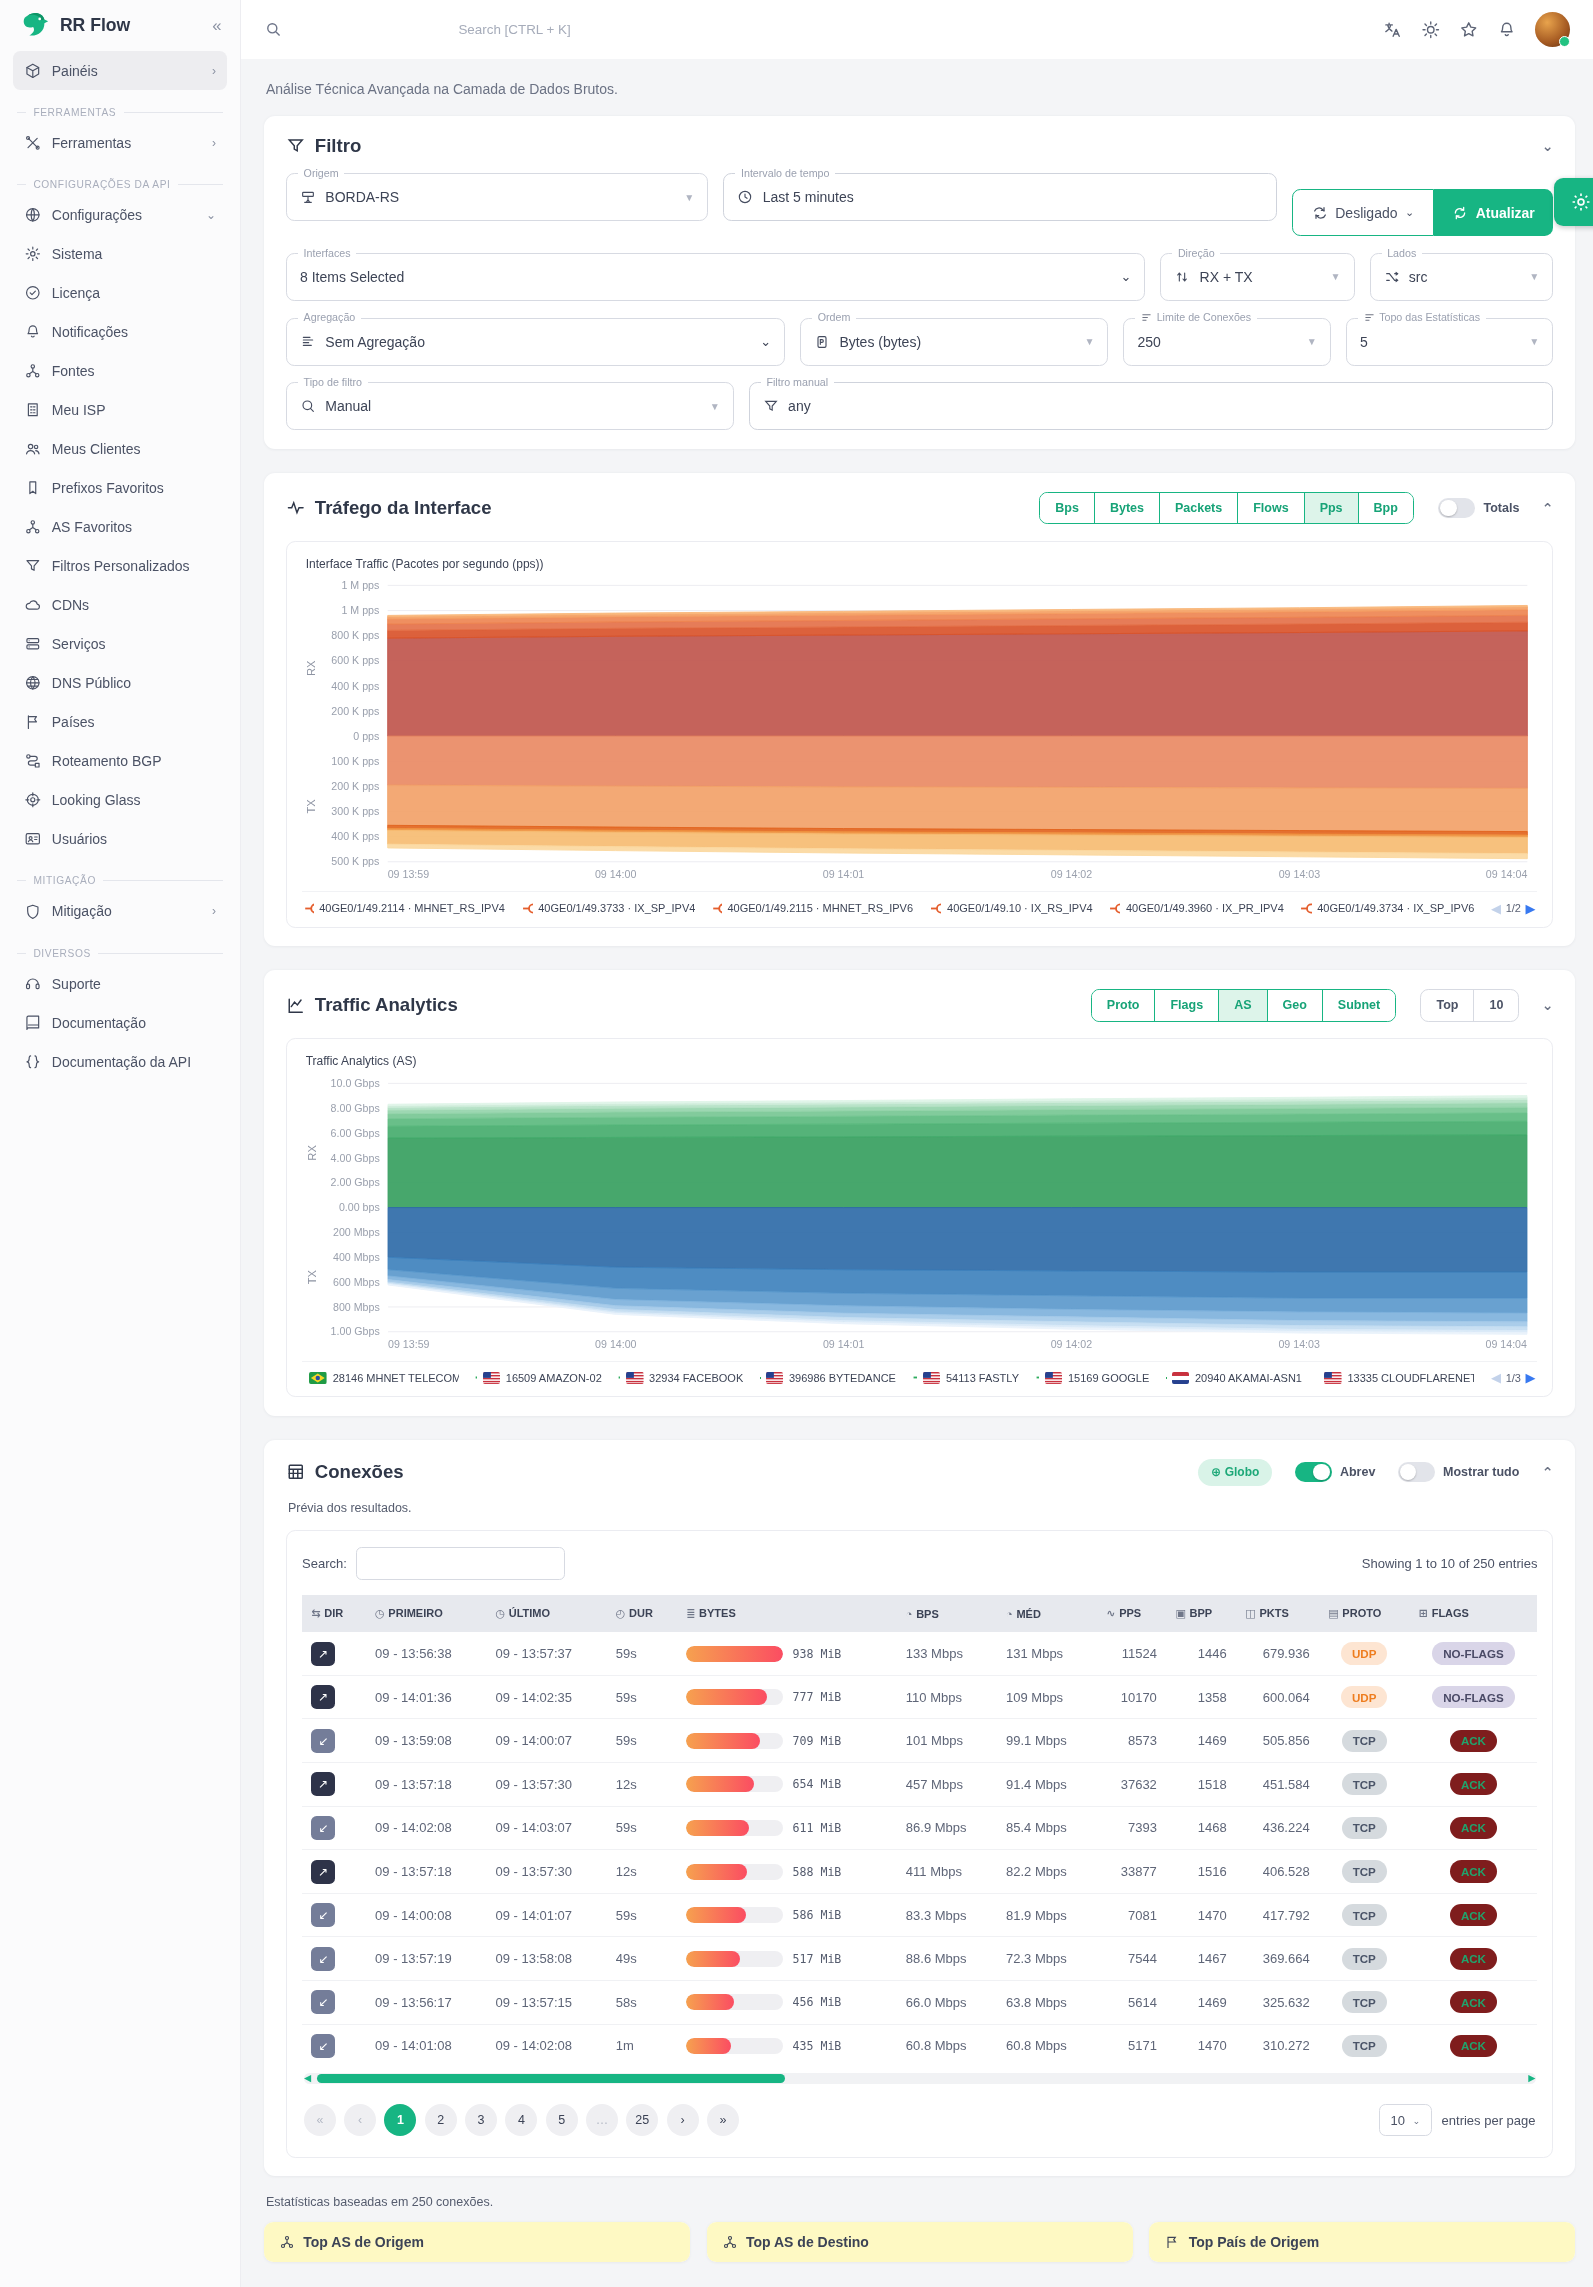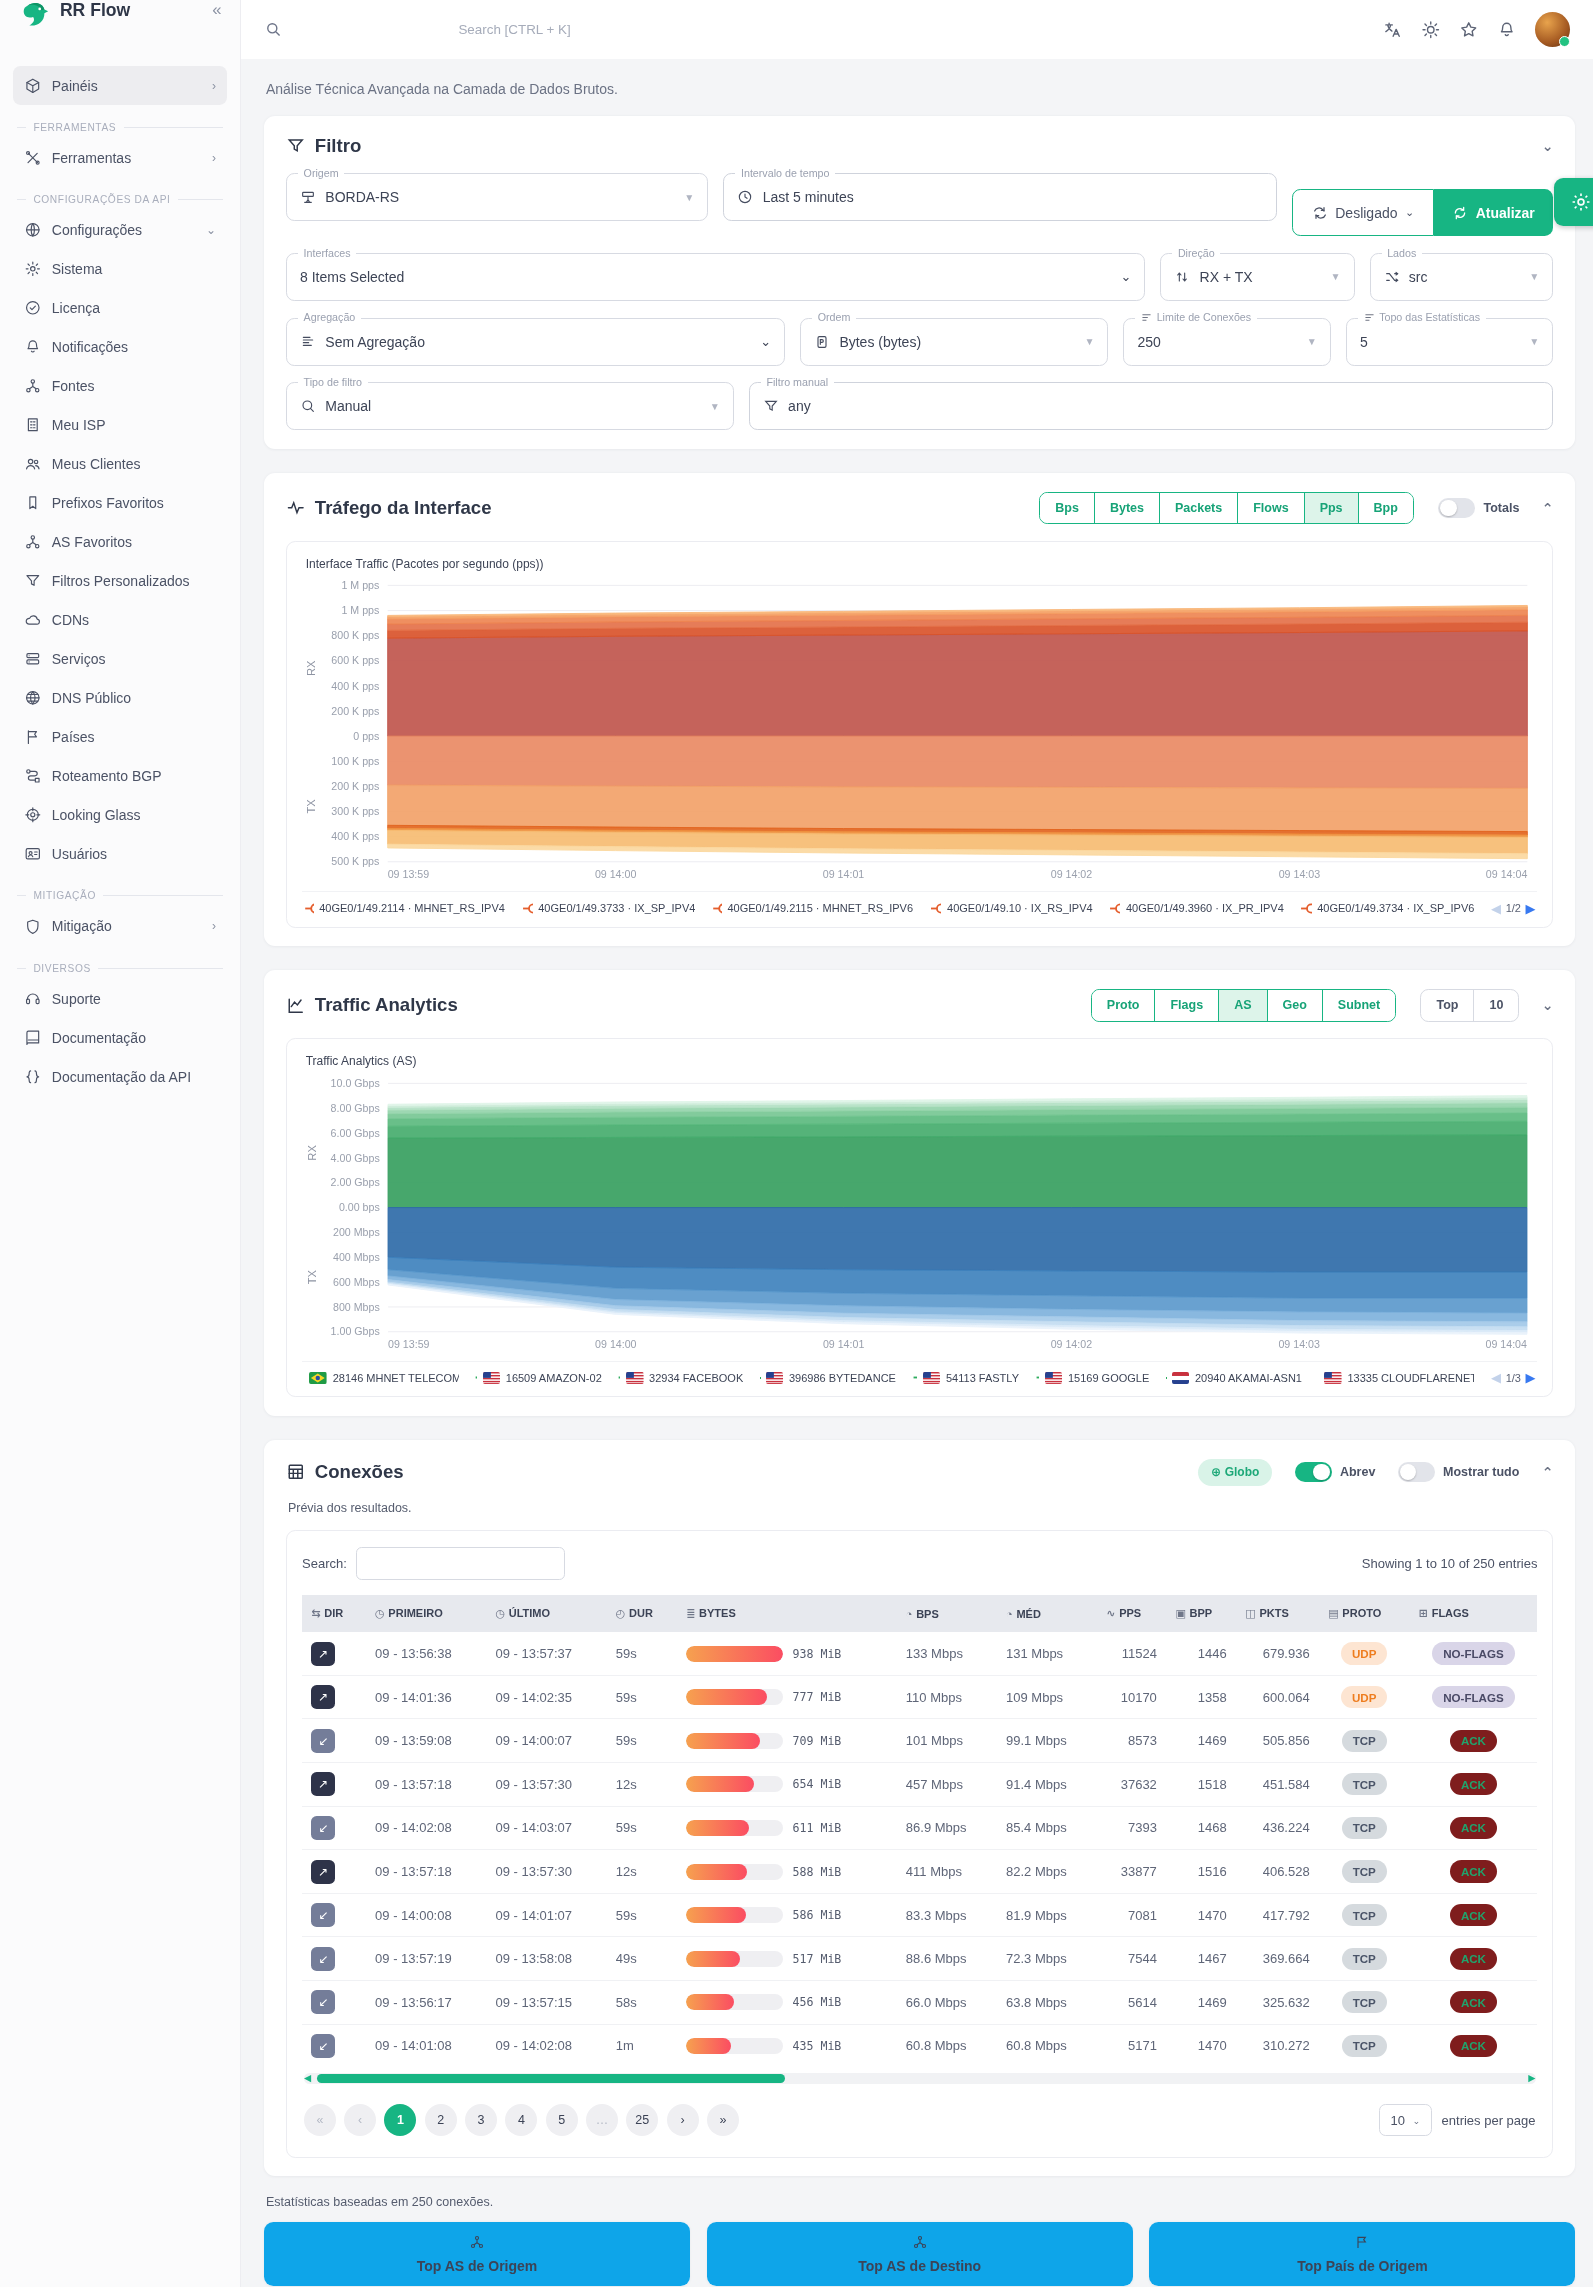--- a/index.html
+++ b/index.html
@@ -6,21 +6,21 @@
   html,body { width:1594px; height:2287px; overflow:hidden; }
   body { font-family:"Liberation Sans","DejaVu Sans",sans-serif; background:#f4f5f7; color:#3a4154; }
   .mono { font-family:"DejaVu Sans Mono",monospace; }
 
   
   #app { display:flex; width:100%; height:100%; }
   #sidebar { width:241px; background:#fbfbfc; border-right:0.9px solid #ededf1; flex:none; padding:0 13px; }
   #main { flex:1; min-width:0; }
 
   
-  .brand-row { display:flex; align-items:flex-start; height:66px; padding:0 5.6px; }
+  .brand-row { display:flex; align-items:center; height:51px; padding:0 5.6px; }
   .brand-logo { width:32px; height:32px; margin-right:9.3px; }
   .brand-name { font-size:17.6px; font-weight:bold; color:#2e3647; flex:1; }
   .collapse-btn { color:#8b92a3; font-size:16.7px; cursor:pointer; }
   .side-item { display:flex; align-items:center; gap:10.2px; height:39px; padding:0 11px; border-radius:7.4px; color:#4b5265; font-size:14px; cursor:pointer; }
   .side-item.active { background:#ededf0; }
   .side-item .chev { margin-left:auto; color:#8b92a3; font-size:12px; }
   .side-item svg { width:17.6px; height:17.6px; stroke:#4b5265; fill:none; stroke-width:1.6; stroke-linecap:round; stroke-linejoin:round; flex:none; }
   .side-section { display:flex; align-items:center; gap:7.4px; margin:16.7px 3.7px 5.6px; color:#a9aebc; font-size:10.2px; letter-spacing:0.6px; white-space:nowrap; }
   .side-section::before,.side-section::after { content:""; height:0.9px; background:#e4e6ec; flex:1; min-width:5.6px; }
   .side-section::before { max-width:9.3px; }
@@ -118,21 +118,21 @@
   .pg-btn { min-width:32px; height:32px; border-radius:50%; background:#efeff2; color:#3c4356; display:flex; align-items:center; justify-content:center; font-size:12.5px; cursor:pointer; }
   .pg-btn.active { background:#17b583; color:#fff; font-weight:bold; }
   .pg-btn.dim { color:#b4b9c5; }
   .perpage { margin-left:auto; display:flex; align-items:center; gap:9.3px; font-size:13px; color:#4b5265; }
   .perpage .sel { border:0.9px solid #d7dae2; border-radius:6.5px; padding:7.4px 11px; display:flex; gap:7.4px; align-items:center; cursor:pointer; }
 
   
   .stats-note { font-size:12.5px; color:#555c6e; margin:-5.6px 1.9px 13px; }
   .stats-row { display:flex; gap:16.7px; }
   .stat-card { flex:1; background:#fff; border-radius:9.3px; box-shadow:0 0.9px 2.8px rgba(40,45,60,.06); overflow:hidden; }
-  .stat-head { background:#0ea5e9; padding:12px 15px; font-size:14px; font-weight:bold; color:#3c4356; display:flex; gap:8.3px; align-items:center;flex-direction:column; }
+  .stat-head { background:#fef9c3; padding:12px 15px; font-size:14px; font-weight:bold; color:#3c4356; display:flex; gap:8.3px; align-items:flex-start; }
   .stat-head svg { width:16px; height:16px; stroke:#3c4356; fill:none; stroke-width:1.7; }
   .flag { width:17.6px; height:12px; border-radius:1.9px; flex:none; display:inline-block; }
 
   
   #float-gear { position:fixed; right:-15px; top:178px; width:54px; height:48px; background:#17b583; border-radius:9.3px; display:flex; align-items:center; justify-content:center; box-shadow:0 1.9px 5.6px rgba(0,0,0,.2); cursor:pointer; }
   #float-gear svg { width:22px; height:22px; stroke:#fff; fill:none; stroke-width:1.8; }
 
   svg text { font-family:"Liberation Sans","DejaVu Sans",sans-serif; }
 </style>
 </head>

